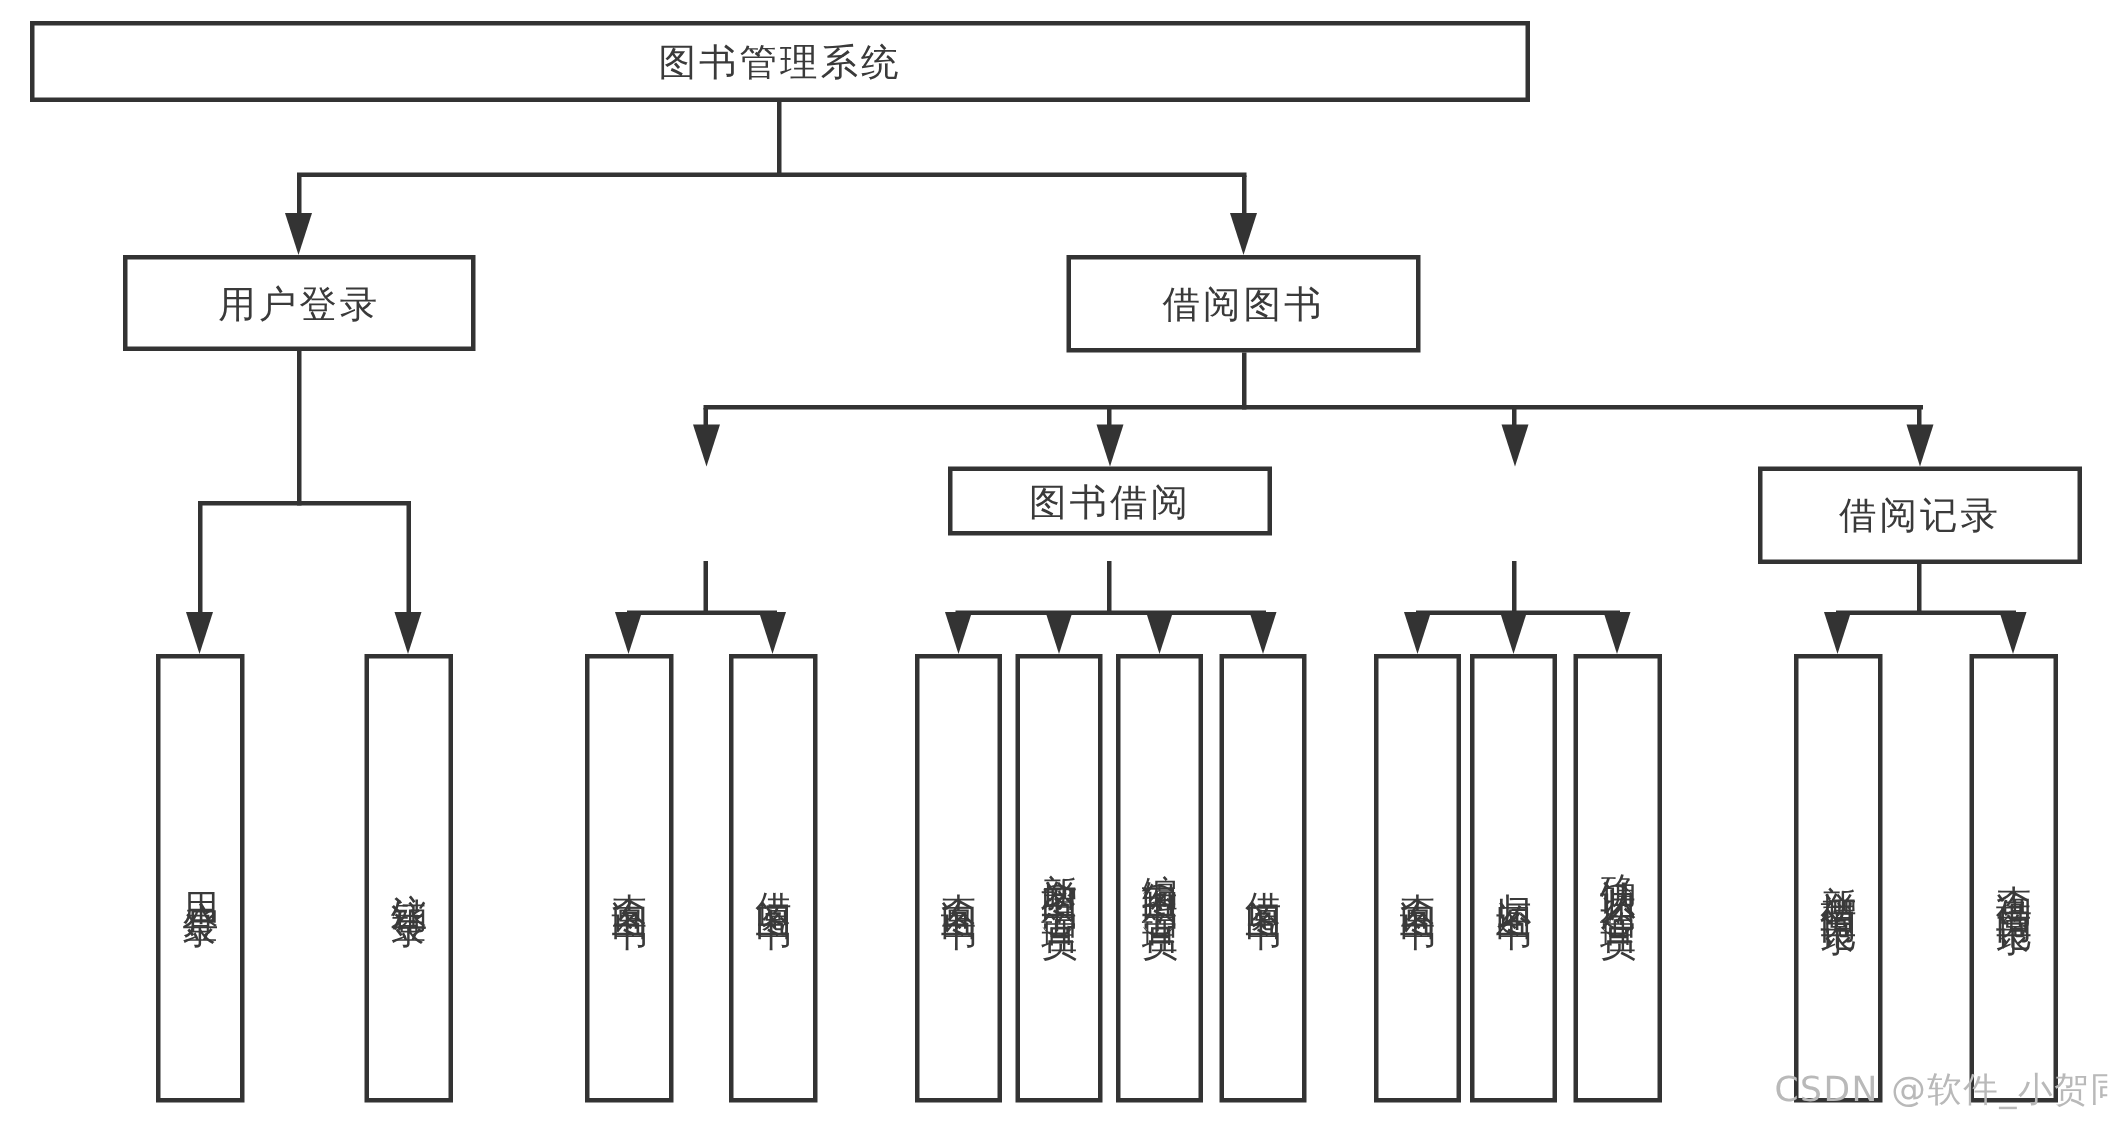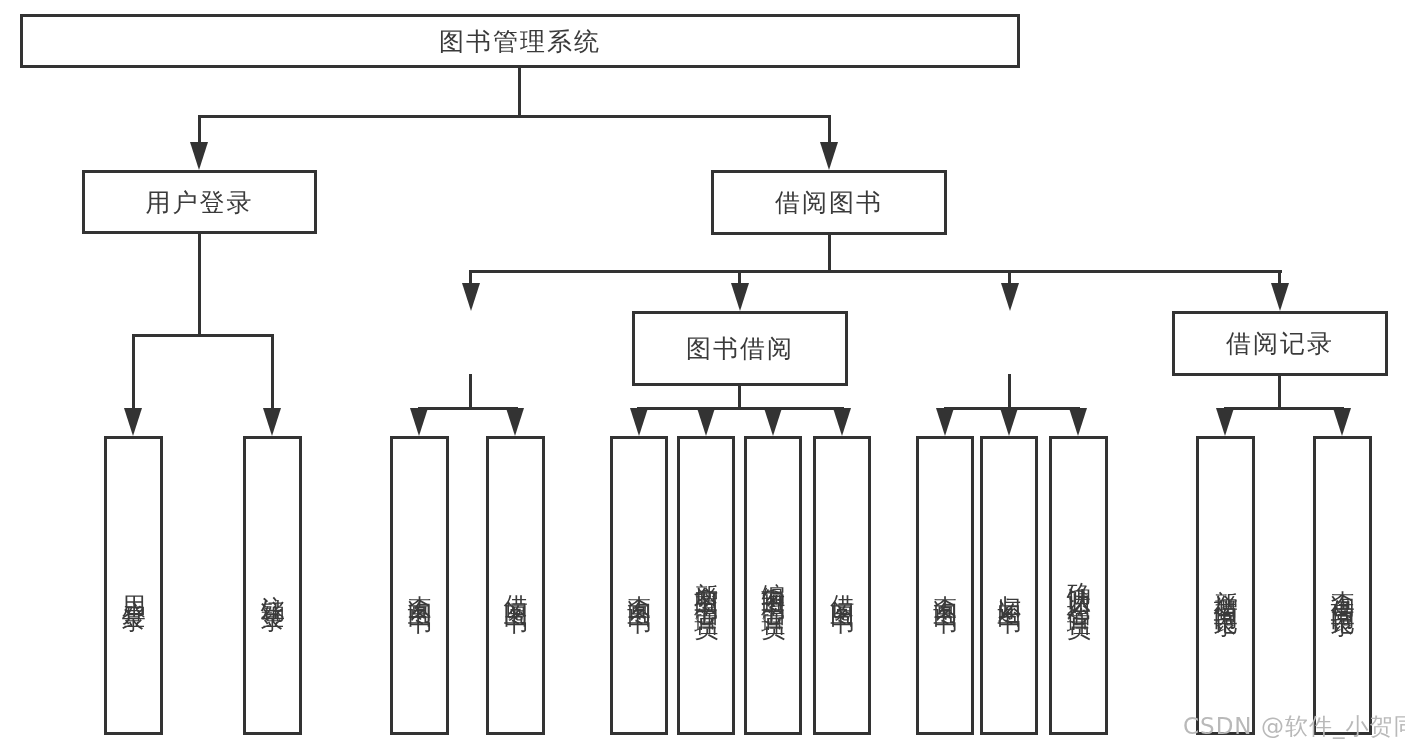--- a/index.html
+++ b/index.html
@@ -133,21 +133,21 @@
     <span class="hlabel">图书管理系统</span>
   </div>
 
   <div class="node" style="left:82px; top:170px; width:235px; height:64px;">
     <span class="hlabel">用户登录</span>
   </div>
   <div class="node" style="left:711px; top:170px; width:236px; height:65px;">
     <span class="hlabel">借阅图书</span>
   </div>
 
-  <div class="node" style="left:632px; top:311px; width:216px; height:75px;">
+  <div class="node" style="left:632px; top:311px; width:216px; height:46px;">
     <span class="hlabel">图书借阅</span>
   </div>
   <div class="node" style="left:1172px; top:311px; width:216px; height:65px;align-items:center;">
     <span class="hlabel">借阅记录</span>
   </div>
 
   <div class="leaf" style="left:104px; width:59px;">
     <span class="vlabel">用户登录</span>
   </div>
   <div class="leaf" style="left:243px; width:59px;">

